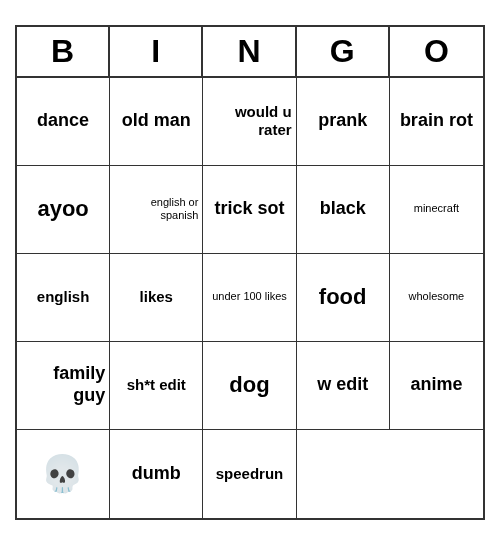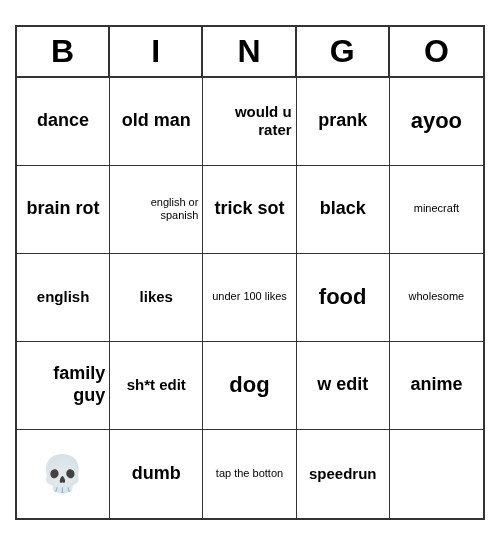--- a/index.html
+++ b/index.html
@@ -104,34 +104,33 @@
       <div class="bingo-header-cell">I</div>
       <div class="bingo-header-cell">N</div>
       <div class="bingo-header-cell">G</div>
       <div class="bingo-header-cell">O</div>
     </div>
   <div class="bingo-grid">
   <div class="bingo-cell large-text">dance</div>
       <div class="bingo-cell large-text">old man</div>
       <div class="bingo-cell medium-text">would u rater</div>
       <div class="bingo-cell large-text">prank</div>
+      <div class="bingo-cell large-text">brain rot</div>
       <div class="bingo-cell xlarge-text">ayoo</div>
-      <div class="bingo-cell large-text">brain rot</div>
       <div class="bingo-cell small-text">english or spanish</div>
       <div class="bingo-cell large-text">trick sot</div>
       <div class="bingo-cell large-text">black</div>
       <div class="bingo-cell small-text">minecraft</div>
       <div class="bingo-cell medium-text">english</div>
       <div class="bingo-cell medium-text">likes</div>
       <div class="bingo-cell small-text">under 100 likes</div>
       <div class="bingo-cell xlarge-text">food</div>
       <div class="bingo-cell small-text">wholesome</div>
       <div class="bingo-cell large-text">family guy</div>
       <div class="bingo-cell medium-text">sh*t edit</div>
       <div class="bingo-cell xlarge-text">dog</div>
       <div class="bingo-cell large-text">w edit</div>
       <div class="bingo-cell large-text">anime</div>
       <div class="bingo-cell emoji-cell">💀</div>
       <div class="bingo-cell large-text">dumb</div>
-      <div class="bingo-cell small-text">tap the botton</div>
       <div class="bingo-cell medium-text">speedrun</div>
     </div>
 </div>
 
 </body></html>

